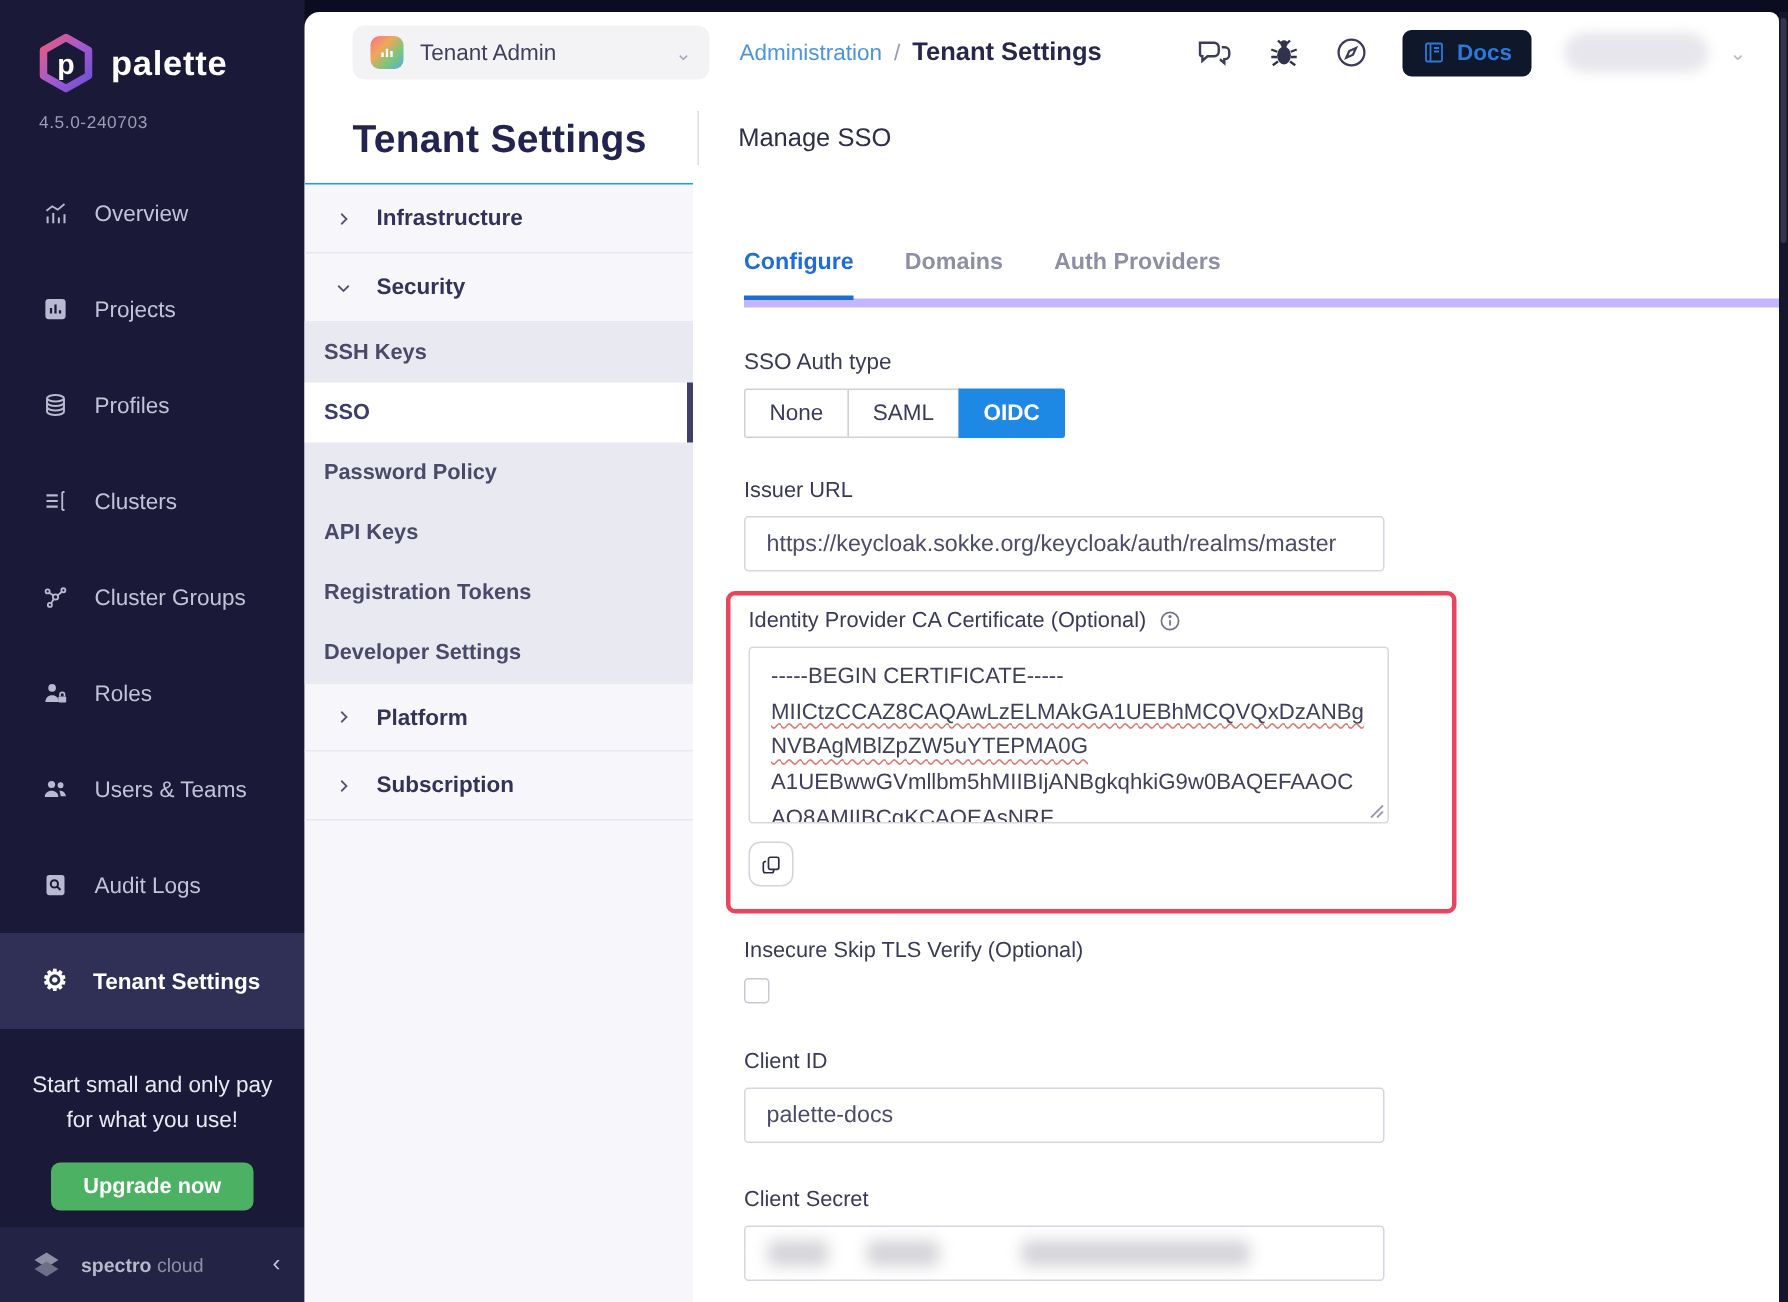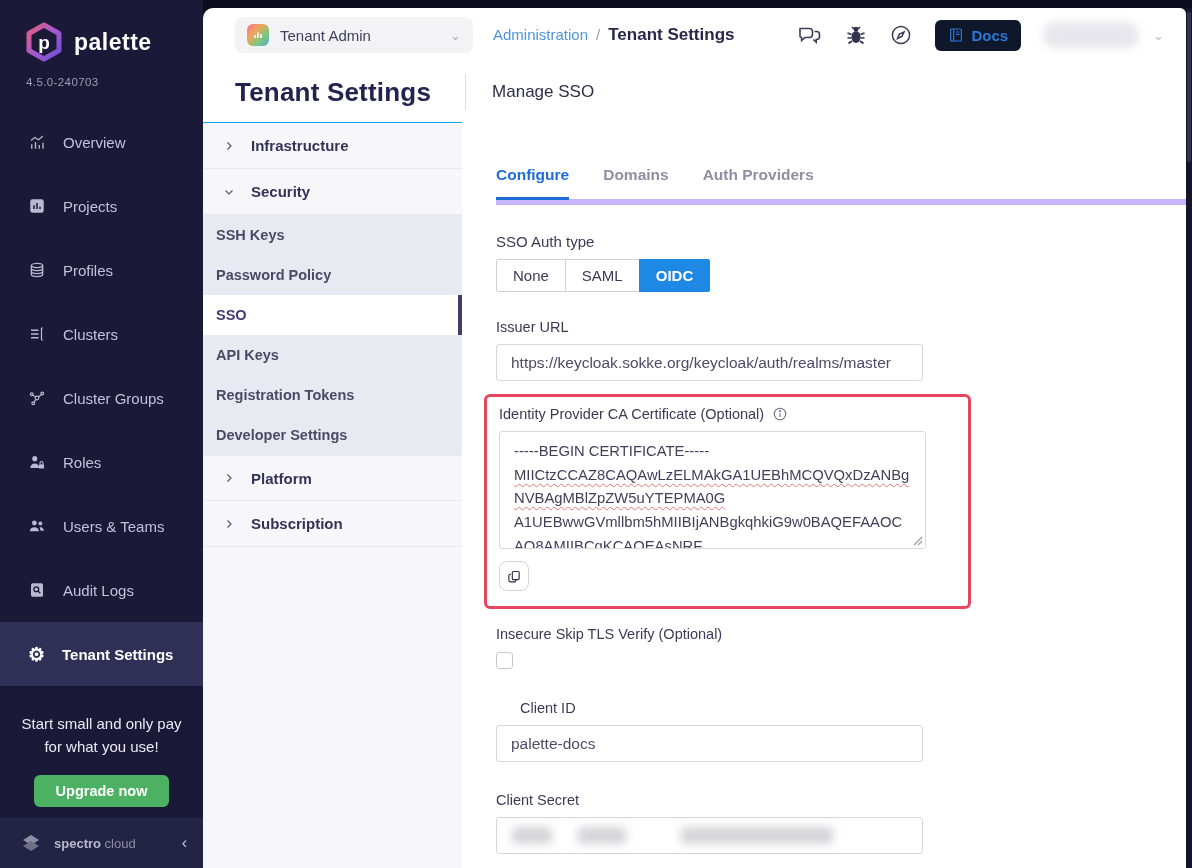--- a/index.html
+++ b/index.html
@@ -274,22 +274,22 @@
         <span>Infrastructure</span>
       </div>
       <div class="subnav-section">
         <svg width="12" height="12" viewBox="0 0 24 24" fill="none" stroke="#55556e" stroke-width="2.4">
             <path d="M5 9l7 7 7-7"></path>
           </svg>
         <span>Security</span>
       </div>
       <div class="subnav-group">
         <div class="subnav-item">SSH Keys</div>
+        <div class="subnav-item active">SSO</div>
         <div class="subnav-item">Password Policy</div>
-        <div class="subnav-item active">SSO</div>
         <div class="subnav-item">API Keys</div>
         <div class="subnav-item">Registration Tokens</div>
         <div class="subnav-item">Developer Settings</div>
       </div>
       <div class="subnav-section" style="border-top:1px solid #e8e8f0;">
         <svg width="12" height="12" viewBox="0 0 24 24" fill="none" stroke="#55556e" stroke-width="2.4">
             <path d="M9 5l7 7-7 7"></path>
           </svg>
         <span>Platform</span>
       </div>
@@ -341,21 +341,21 @@
                 <rect x="8.5" y="4" width="11" height="13" rx="2"></rect>
                 <path d="M6 8.5H5.2A2.2 2.2 0 003 10.7V18a2.5 2.5 0 002.5 2.5h6.3a2.2 2.2 0 002.2-2.2V17"></path>
               </svg>
           </button>
         </div>
       </div>
 
       <div class="field-label" style="margin-top:17px;">Insecure Skip TLS Verify (Optional)</div>
       <div class="checkbox"></div>
 
-      <div class="field-label" style="margin-top:31px;margin-left:24px;">Client ID</div>
+      <div class="field-label" style="margin-top:31px;">Client ID</div>
       <input class="text-input" type="text" value="palette-docs" style="">
 
       <div class="field-label" style="margin-top:30px;">Client Secret</div>
       <div class="secret-wrap">
         <input class="text-input" type="text" style="">
         <div class="blob blob1"></div>
         <div class="blob blob2"></div>
         <div class="blob blob3"></div>
       </div>
 

